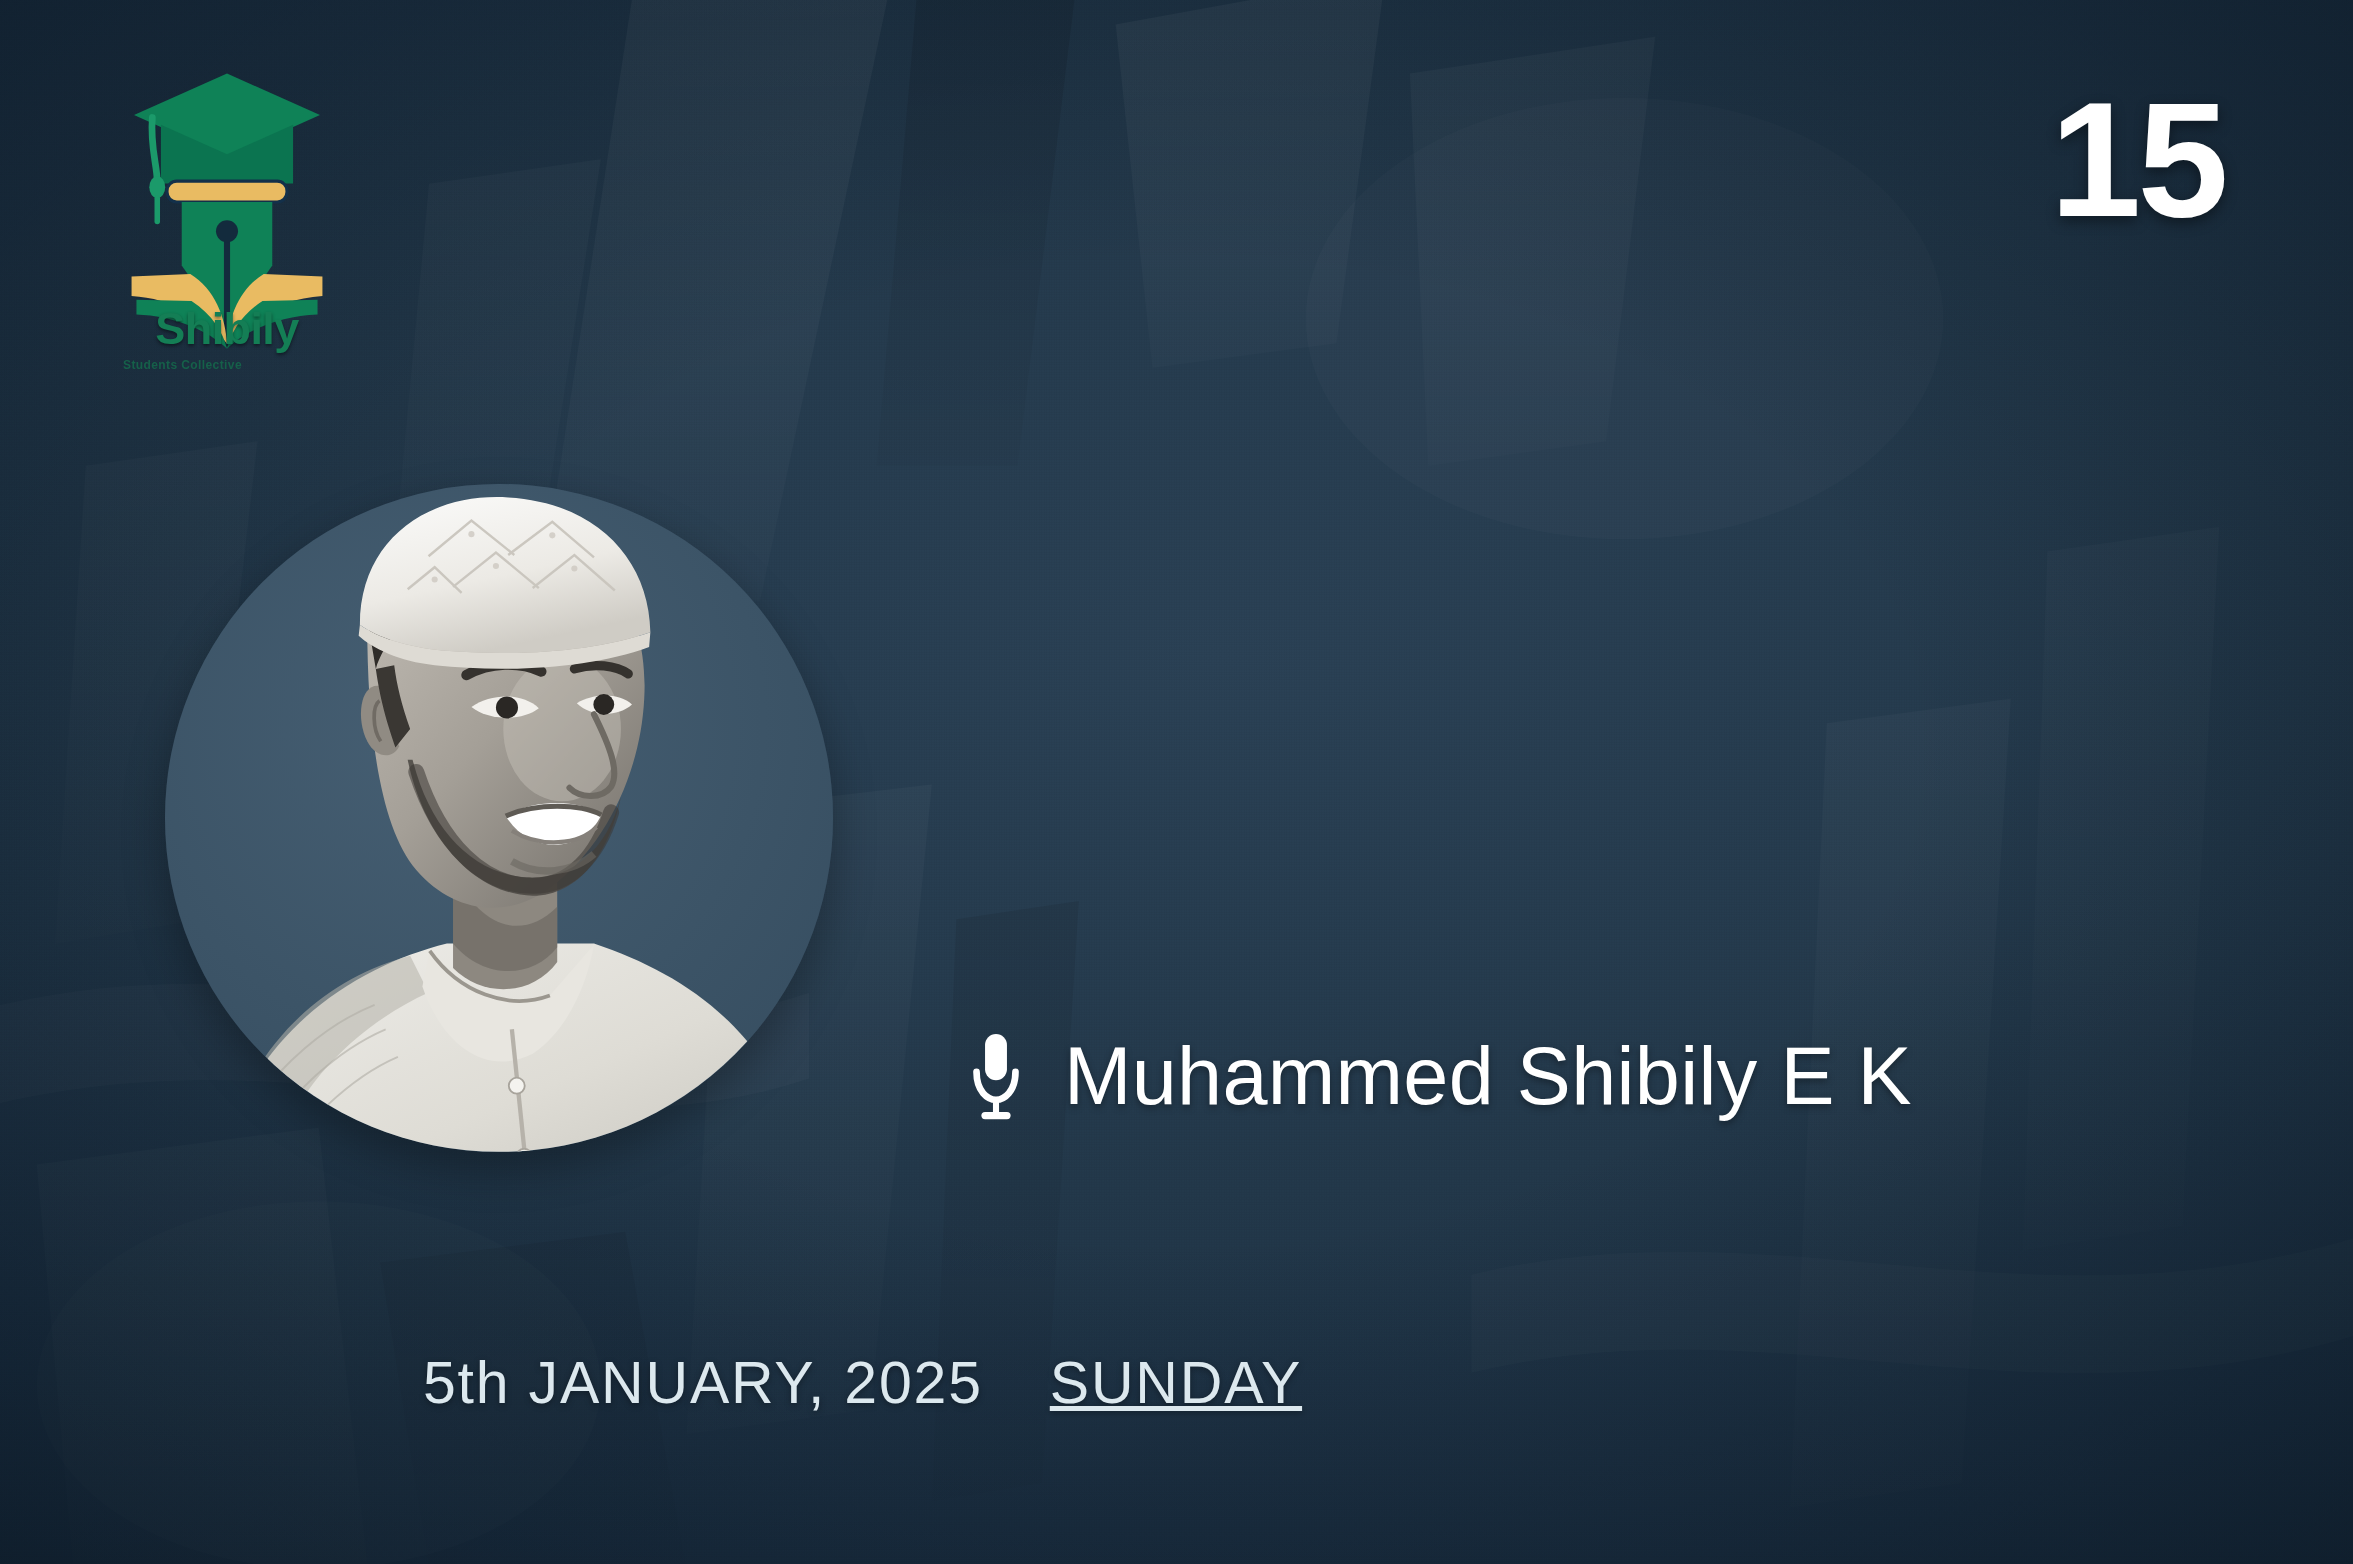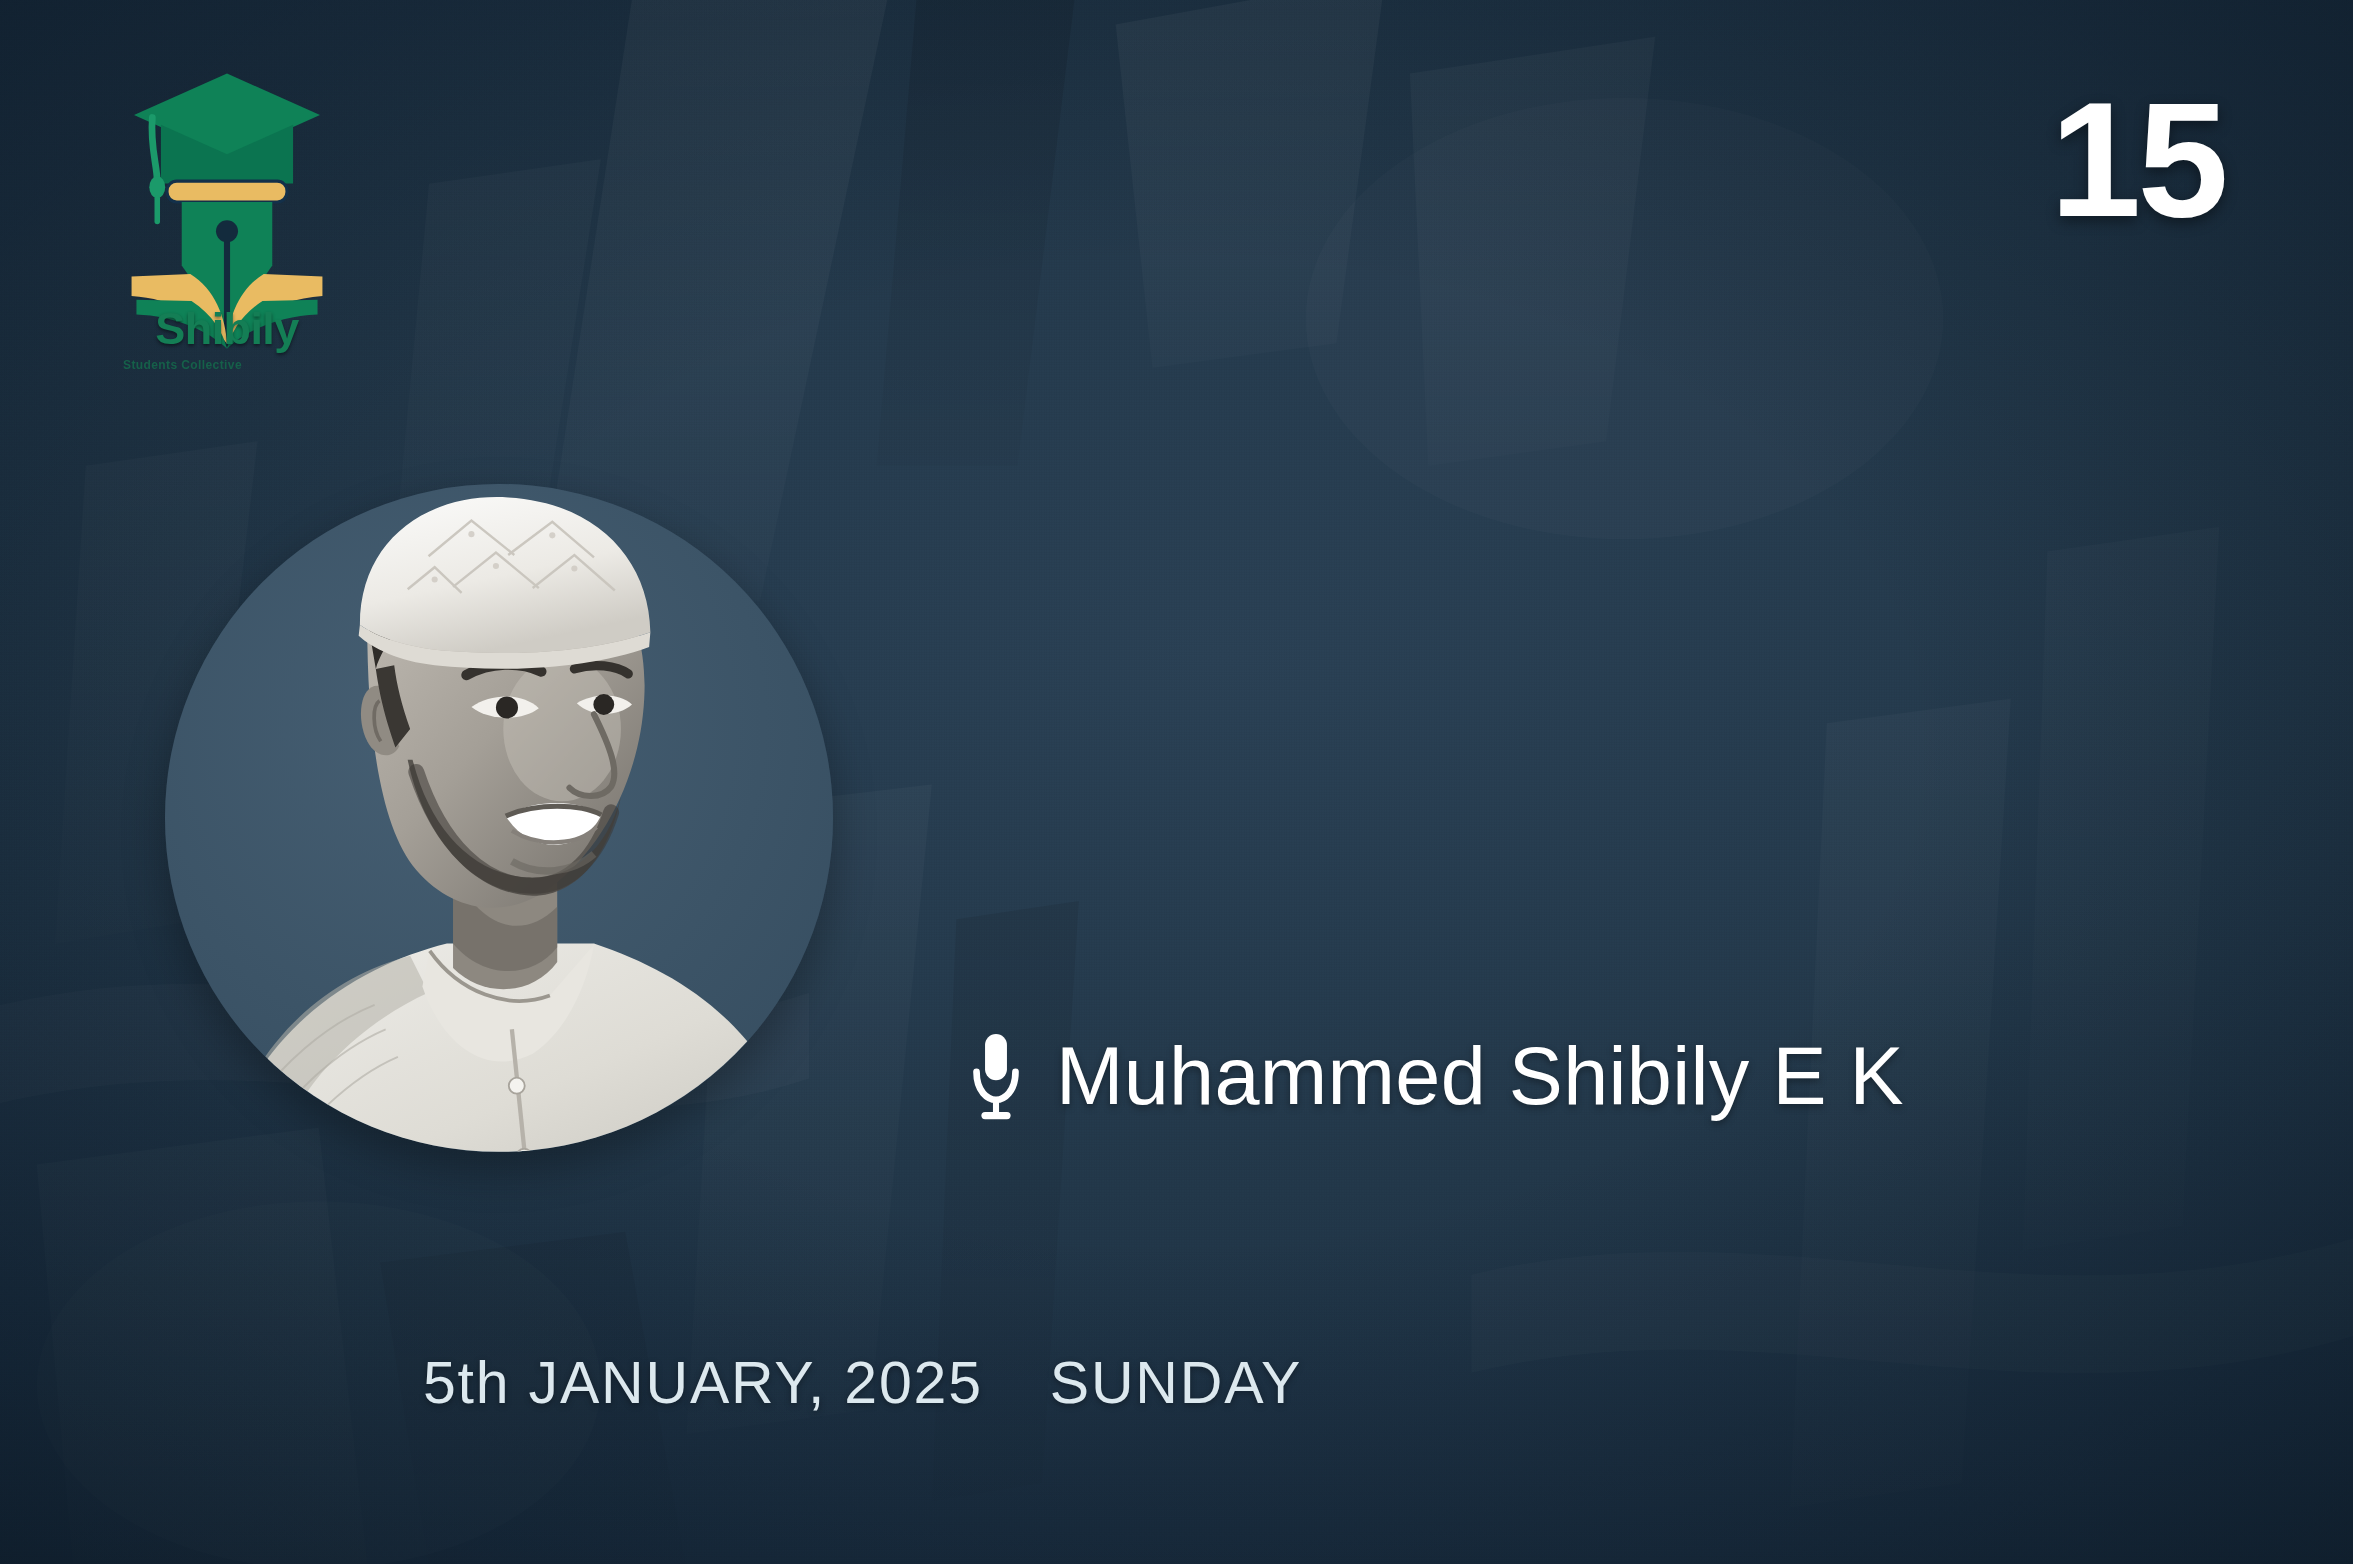--- a/index.html
+++ b/index.html
@@ -80,39 +80,39 @@
     background:linear-gradient(180deg,#fbe8b0 0%,#f0cf7e 34%,#dfa842 72%,#cf9630 100%);
     -webkit-background-clip:text; background-clip:text;
     -webkit-text-fill-color:transparent; color:transparent;
     filter:drop-shadow(4.3px 5.5px 0 rgba(10,22,32,.55));
     white-space:nowrap;
   }
 
   
   .speaker-row{
     position:absolute; left:968px; top:1030px;
-    display:flex; align-items:center; gap:32px;
+    display:flex; align-items:center; gap:40px;
   }
   .mic-icon{ width:56px; height:92px; flex:0 0 auto; }
   .mic-icon svg{ width:100%; height:100%; display:block; }
   .speaker-name{
     color:#ffffff; font-size:81px; font-weight:normal;
     letter-spacing:0.3px; line-height:1;
     text-shadow:0 2.5px 7.4px rgba(0,0,0,.35); white-space:nowrap;
   }
 
   
   .meta-row{
     position:absolute; left:423px; top:1349px;
     display:flex; align-items:baseline;
     color:#dce8ee; font-size:59px; letter-spacing:1.8px;
     text-shadow:0 1.8px 6.1px rgba(0,0,0,.35); white-space:nowrap;
   }
   .meta-date{ margin-right:67px; }
-  .meta-day{ margin-right:123px; }
+  .meta-day{ margin-right:123px;text-decoration:underline; }
   .meta-time{ }
 </style>
 </head>
 <body>
 
 <div class="poster">
 
   <div class="bg-texture">
     <svg viewBox="0 0 3840 2552" preserveAspectRatio="none" aria-hidden="true">
       <defs>

